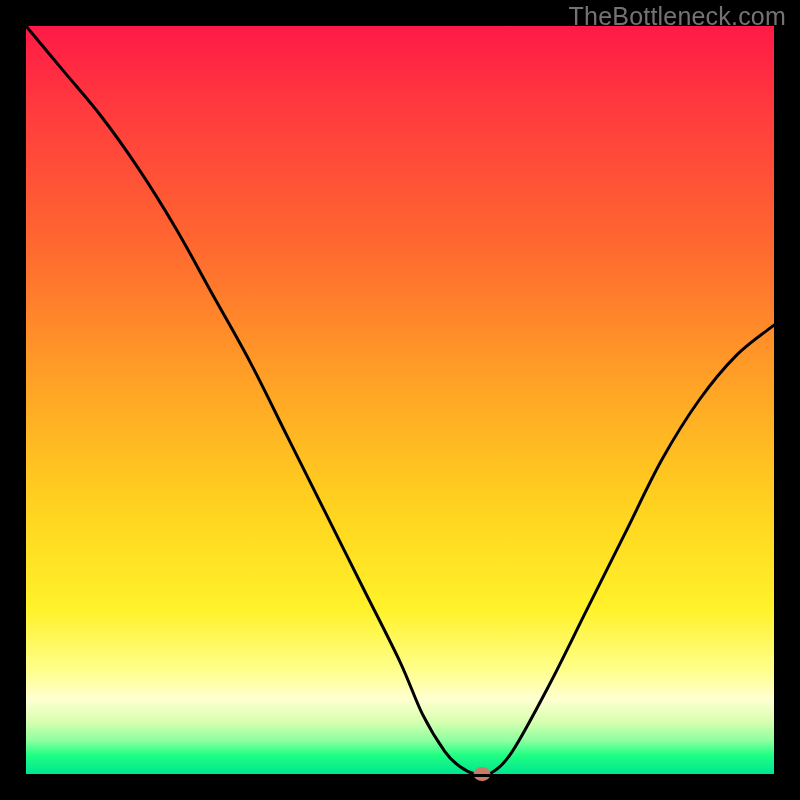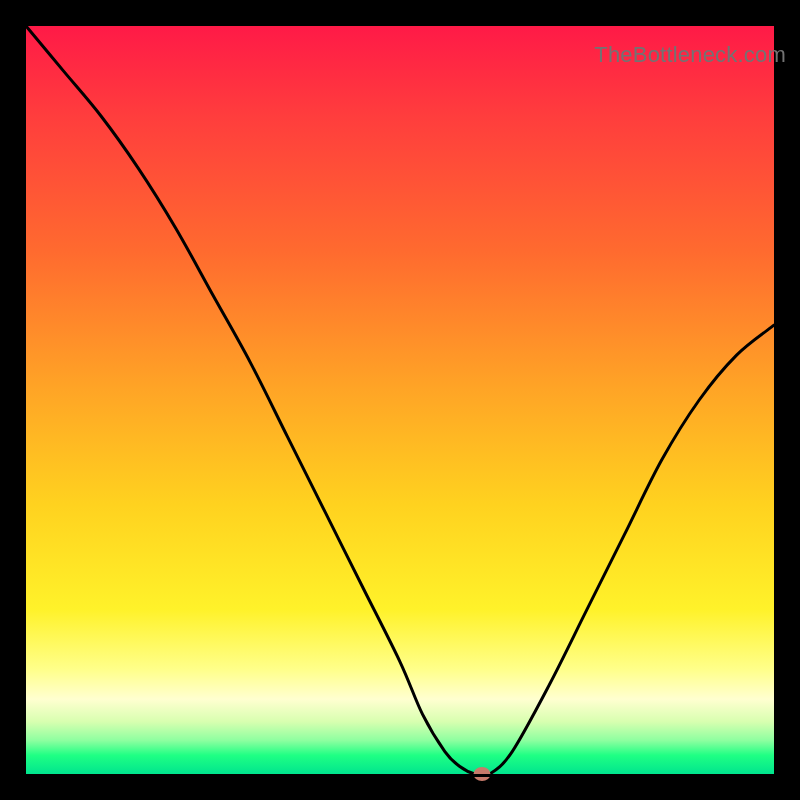--- a/index.html
+++ b/index.html
@@ -15,25 +15,24 @@
     position: relative;
     width: 800px;
     height: 800px;
     background: #000;
   }
   .watermark {
     position: absolute;
     top: 2px;
     right: 14px;
     color: #737373;
-    font-size: 22px;
+    font-size: 25px;
     font-weight: 400;
     letter-spacing: 0.2px;
     z-index: 5;
-    margin-top: 40px;
   }
   .plot-frame {
     position: absolute;
     left: 23px;
     top: 23px;
     width: 754px;
     height: 754px;
     background: #000;
   }
   

